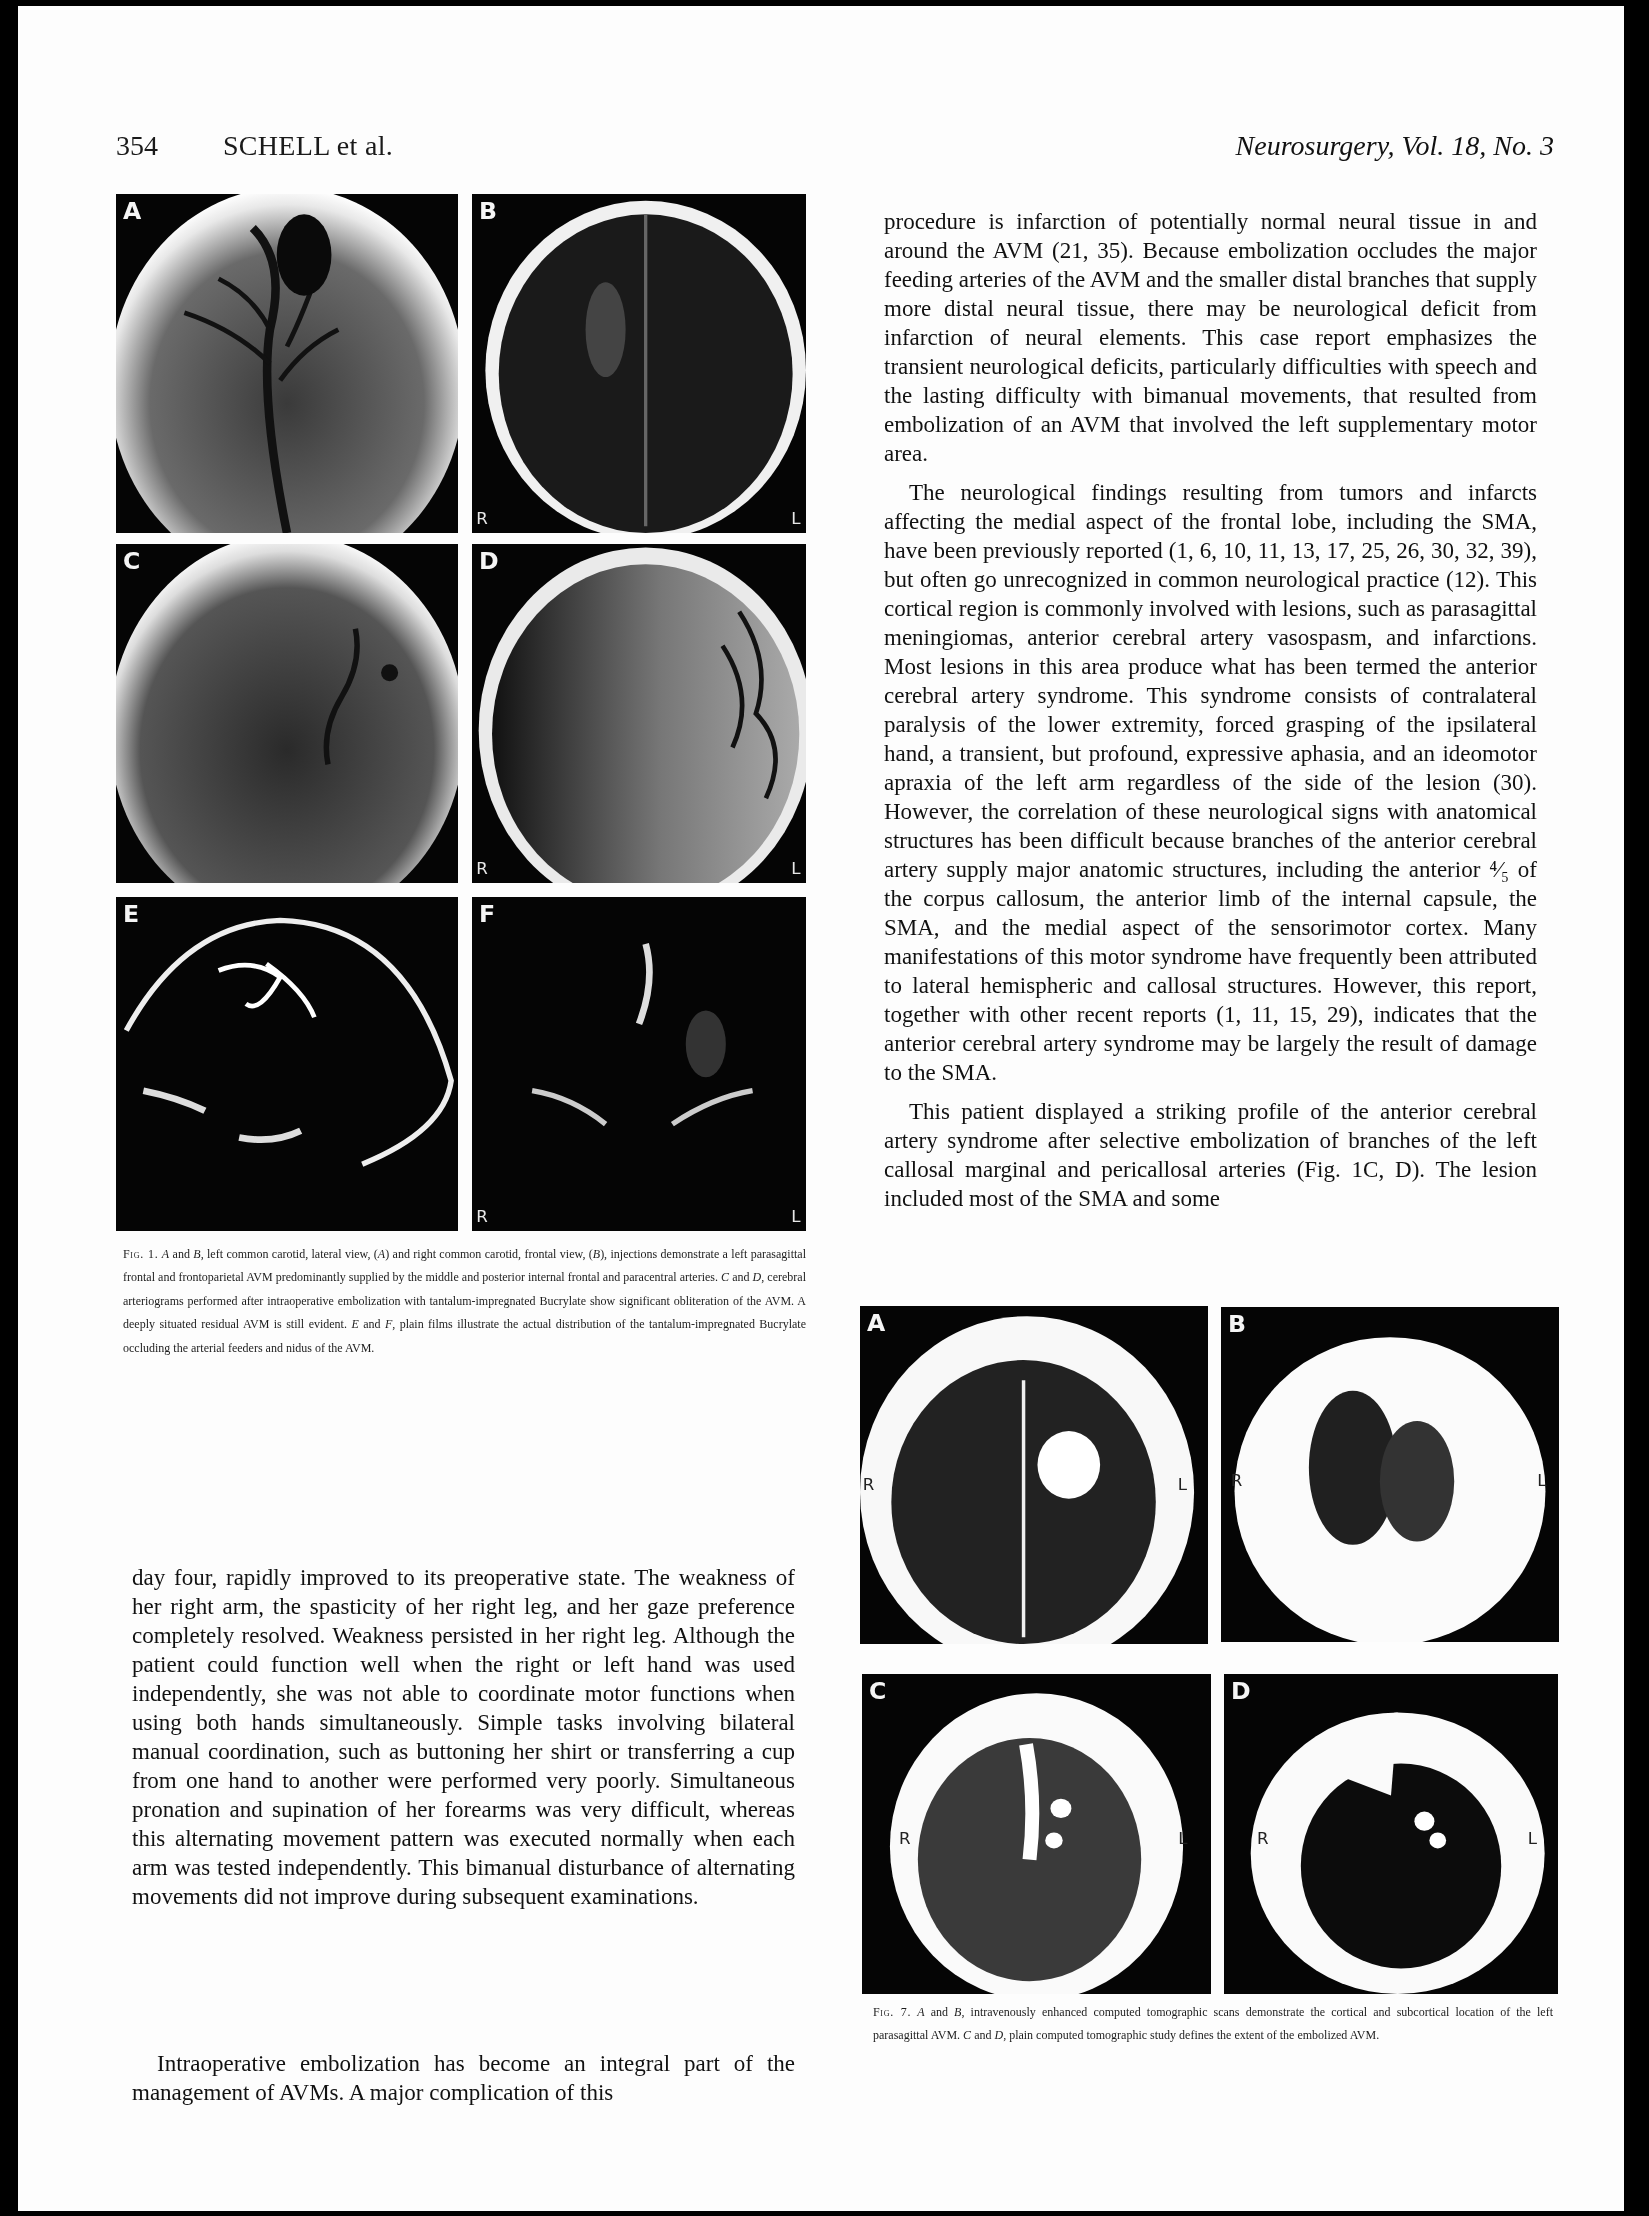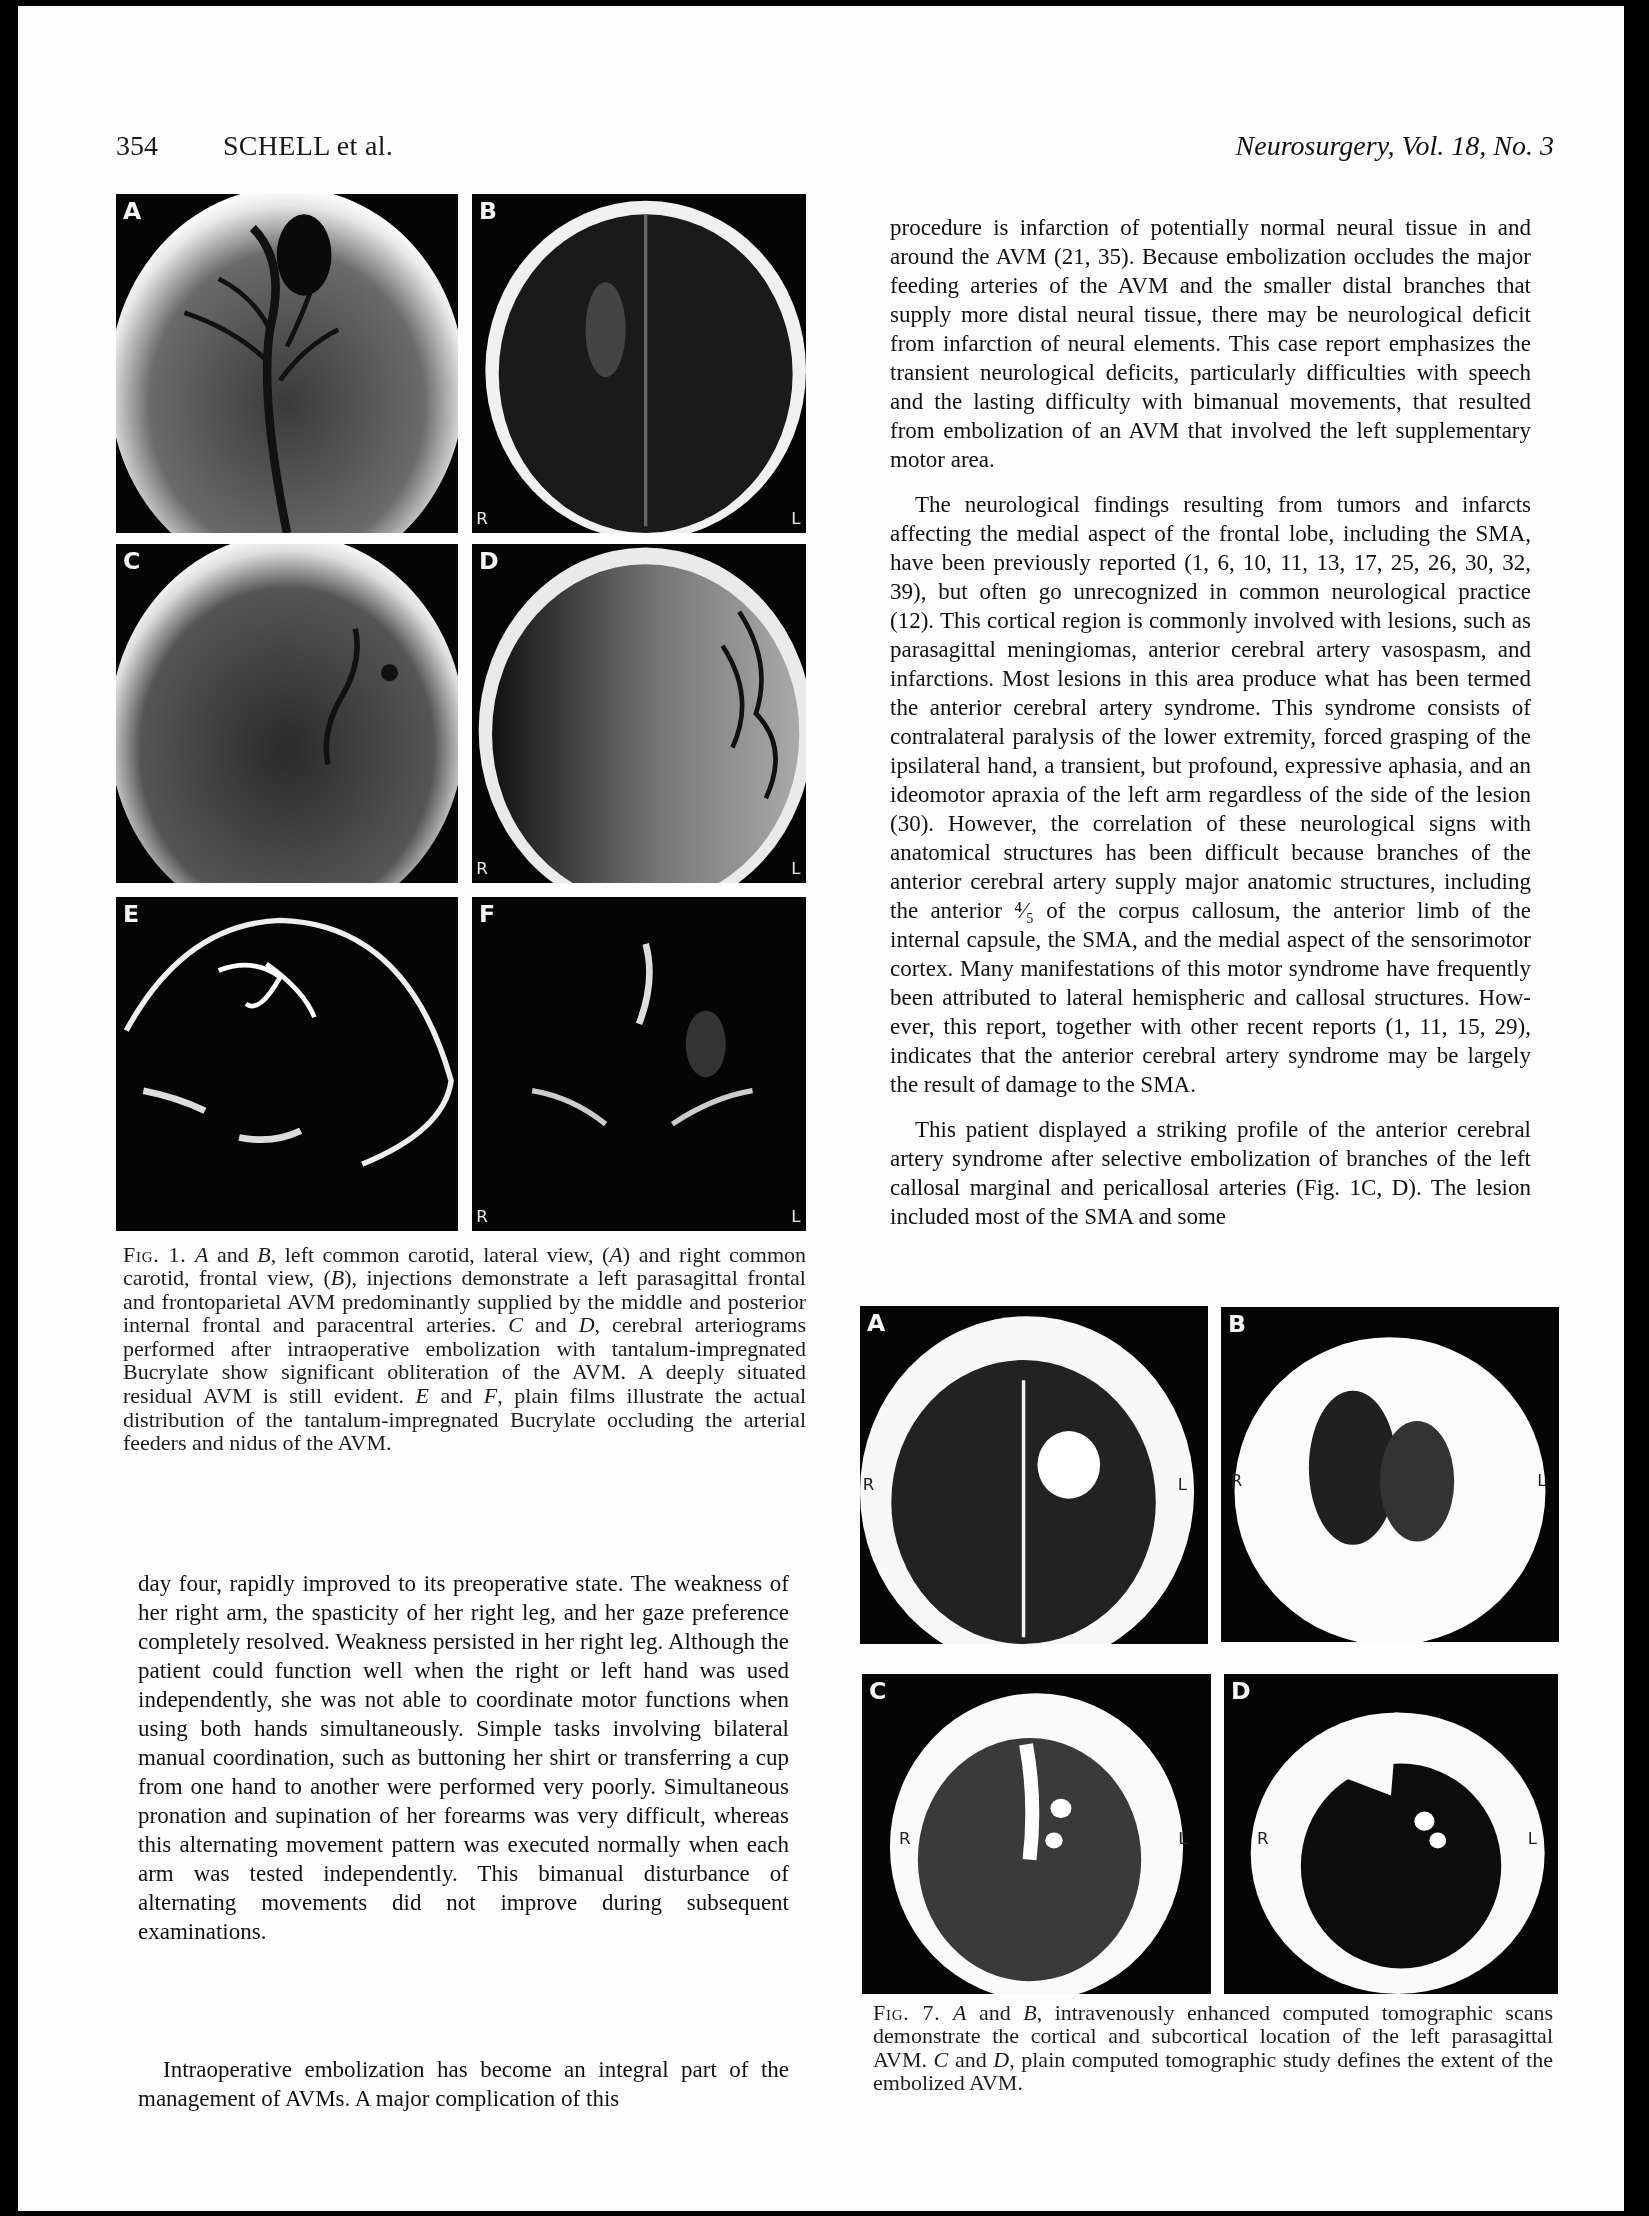--- a/index.html
+++ b/index.html
@@ -19,33 +19,33 @@
   .hdr { top: 123px; font-size: 28px; line-height: 33px; color: #1a1a1a; }
   .hdr-page { left: 98px; }
   .hdr-auth { left: 205px; letter-spacing: 0.3px; }
   .hdr-right { position: absolute; left: 921px; top: 123px; width: 615px; text-align: right; font-style: italic; font-size: 28px; line-height: 33px; }
 
   
   .col {
     position: absolute; font-size: 23px; line-height: 29px;
     text-align: justify; hyphens: manual;
   }
-  .col p { margin: 16px; }
+  .col p { margin: 10px; }
   .col p.ind { text-indent: 25px; }
   .col-right-top { left: 856px; top: 191px; width: 673px; }
   .col-left-bottom { left: 104px; top: 1547px; width: 683px; }
   .heading {
     position: absolute; left: 104px; top: 1991px; width: 683px; text-align: center;
     font-size: 23.6px; line-height: 28px; letter-spacing: 0.3px;
   }
   .col-left-disc { left: 104px; top: 2033px; width: 683px; }
 
   
   .caption {
-    position: absolute; font-size: 22px; line-height: 23.6px; text-align: justify; color: #1c1c1c;
+    position: absolute; font-size: 12px; line-height: 23.6px; text-align: justify; color: #1c1c1c;
   }
   .caption .figlabel { font-variant: small-caps; letter-spacing: 0.7px; }
   .caption i { font-style: italic; }
   .cap1 { left: 105px; top: 1237px; width: 683px; }
   .cap2 { left: 855px; top: 1995px; width: 680px; }
 
   
   .panel {
     position: absolute; background: #050505; overflow: hidden;
   }

